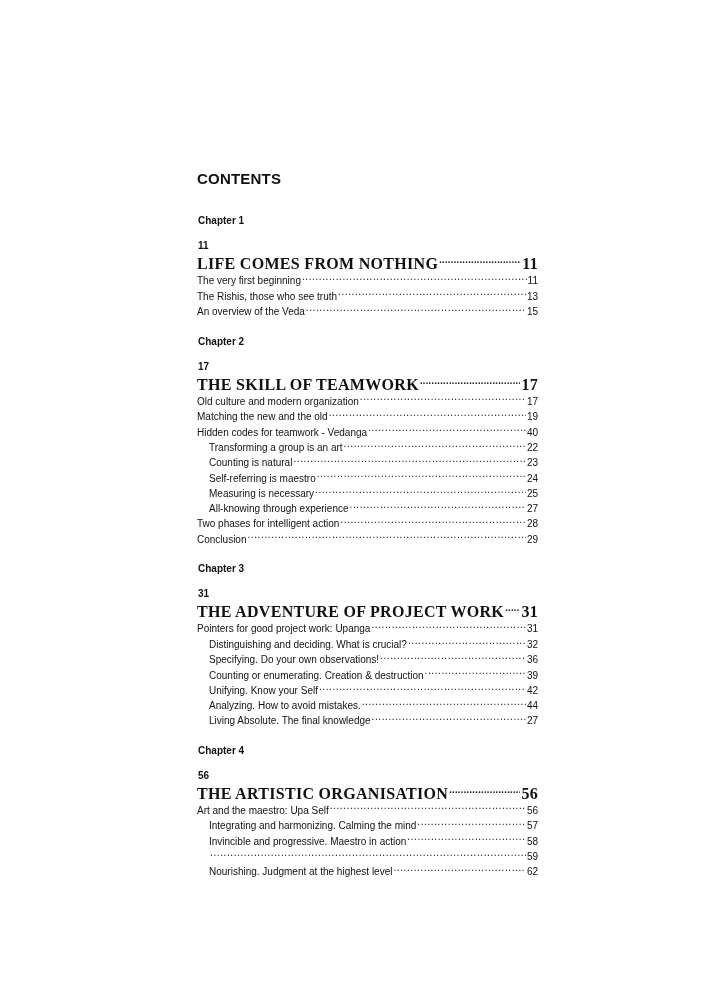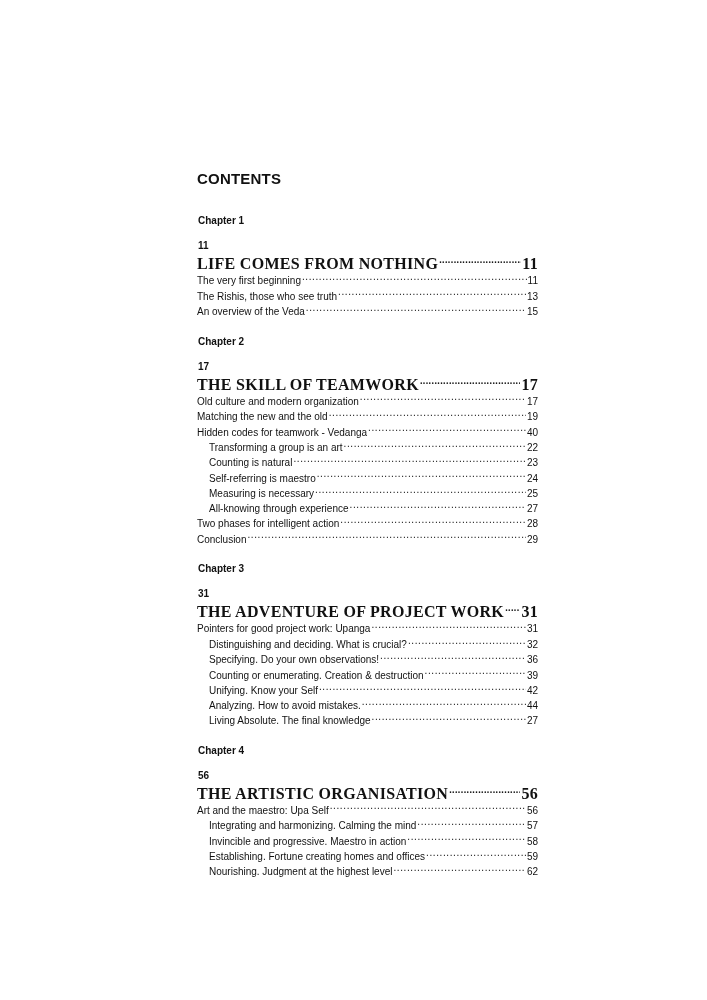--- a/index.html
+++ b/index.html
@@ -262,21 +262,20 @@
       <span class="label">Integrating and harmonizing. Calming the mind</span>
       <span class="dots"></span>
       <span class="page-num">57</span>
     </div>
     <div class="toc-line lvl-sub">
       <span class="label">Invincible and progressive. Maestro in action</span>
       <span class="dots"></span>
       <span class="page-num">58</span>
     </div>
     <div class="toc-line lvl-sub">
-      <span class="label">Establishing. Fortune creating homes and offices</span>
       <span class="dots"></span>
       <span class="page-num">59</span>
     </div>
     <div class="toc-line lvl-sub">
       <span class="label">Nourishing. Judgment at the highest level</span>
       <span class="dots"></span>
       <span class="page-num">62</span>
     </div>
   </div>
 </div>

